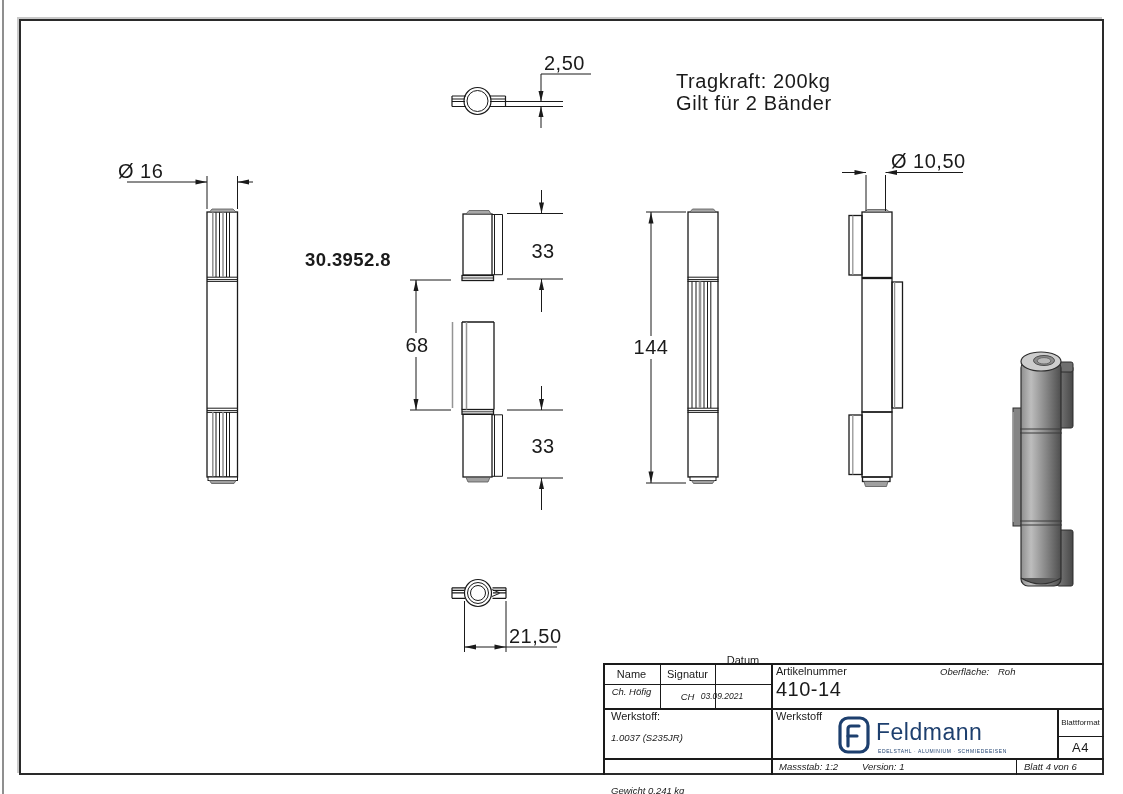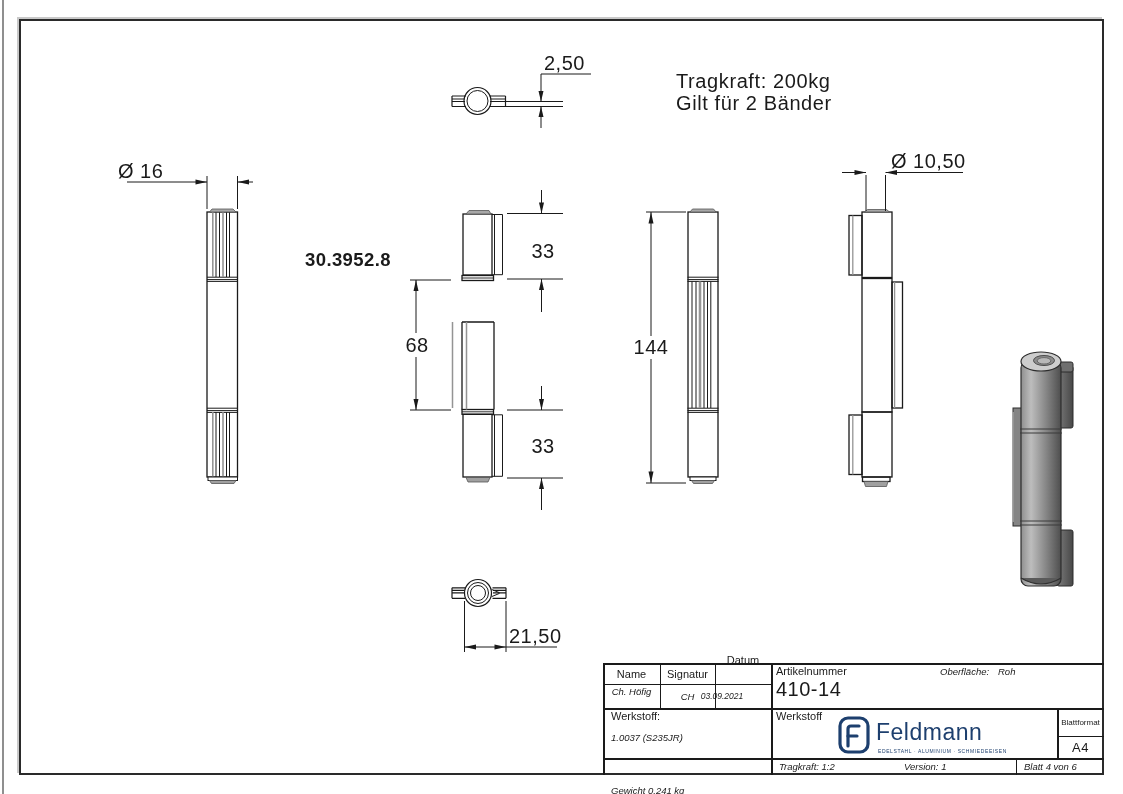--- a/index.html
+++ b/index.html
@@ -227,16 +227,16 @@
     <path d="M21,10 H13 Q10,10 10,13 V30" fill="none" stroke-width="3.2" stroke-linecap="round"></path>
     <path d="M10,20 H19" fill="none" stroke-width="3.2" stroke-linecap="round"></path>
   </svg>
   <div class="tb-text brand" style="left:876px;top:718px;height:28px">Feldmann</div>
   <div class="tb-text tagline" style="left:878px;top:747px;height:7px">EDELSTAHL · ALUMINIUM · SCHMIEDEEISEN</div>
 
   <div class="tb-text tb-center" style="left:1057px;top:708px;width:47px;height:28px;font-size:8px">Blattformat</div>
   <div class="tb-text tb-center a4" style="left:1057px;top:736px;width:47px;height:22px">A4</div>
 
   <div class="tb-text val" style="left:611px;top:782px;height:17px">Gewicht 0.241 kg</div>
-  <div class="tb-text val" style="left:779px;top:758px;height:17px">Tragkraft: 1:2</div>
-  <div class="tb-text val" style="left:904px;top:758px;height:17px">Version: 1</div>
+  <div class="tb-text val" style="left:779px;top:758px;height:17px">Massstab: 1:2</div>
+  <div class="tb-text val" style="left:862px;top:758px;height:17px">Version: 1</div>
   <div class="tb-text val" style="left:1024px;top:758px;height:17px">Blatt 4 von 6</div>
 </div>
 
 </body></html>

